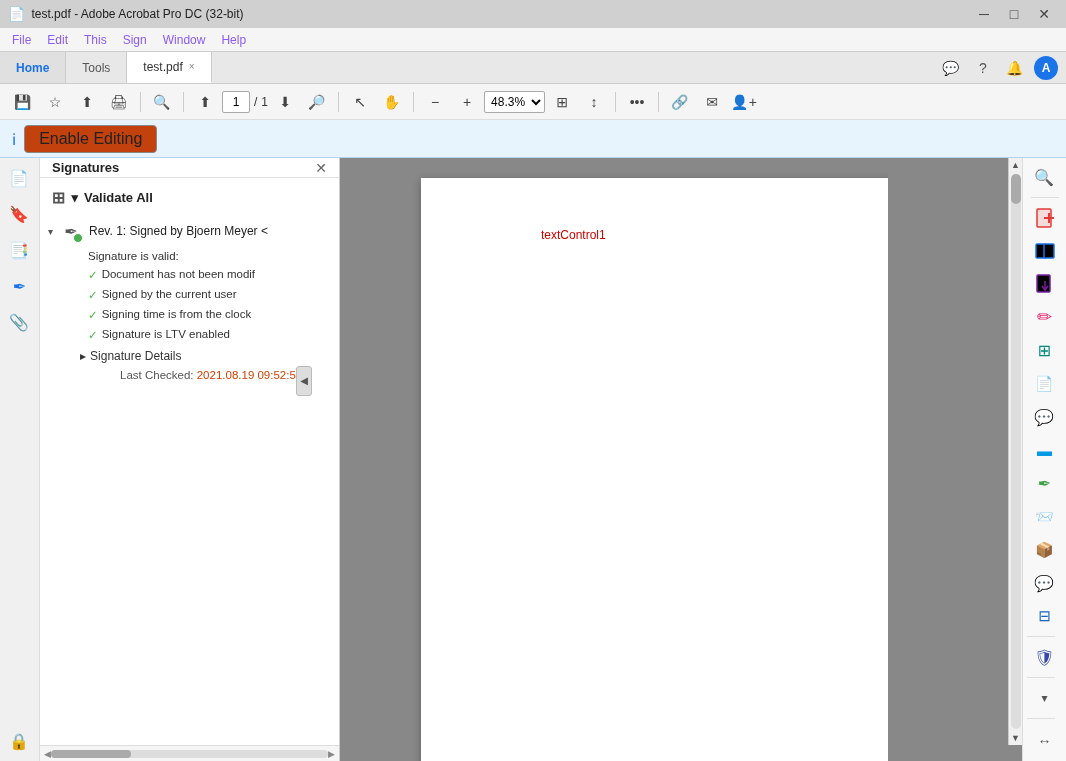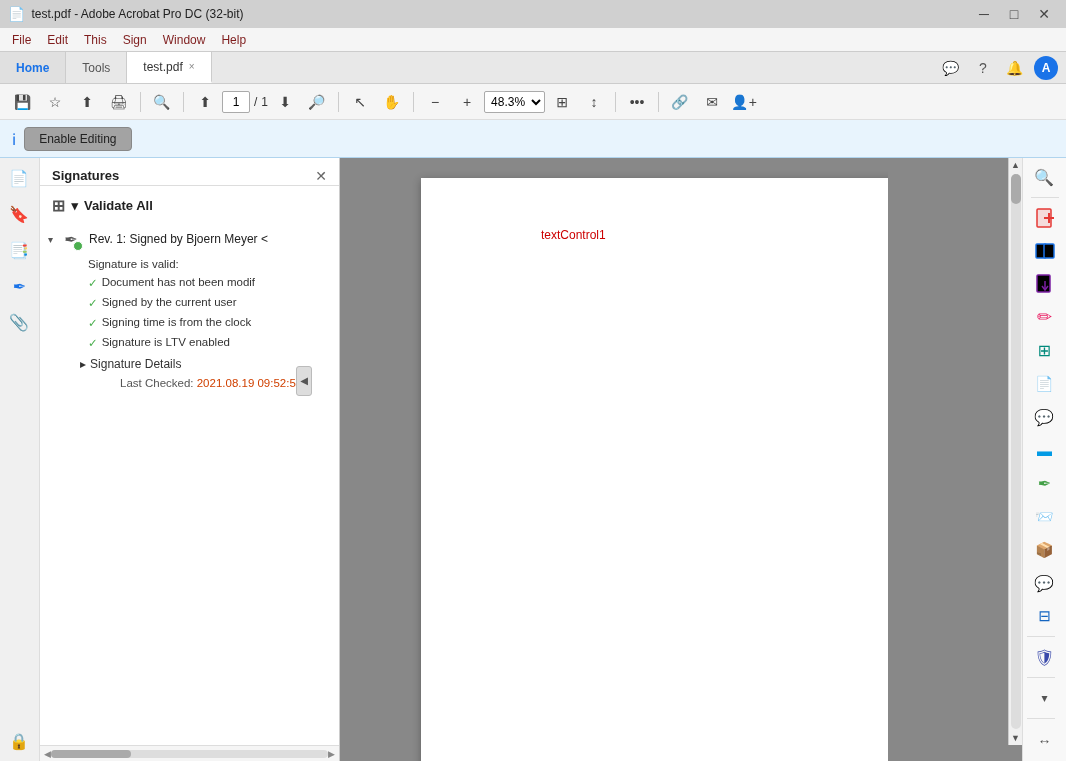--- a/index.html
+++ b/index.html
@@ -32,21 +32,21 @@
       height: 24px;
       display: flex;
       align-items: center;
       padding: 0 4px;
       border-bottom: 1px solid #ccc;
     }
     .menu-item {
       padding: 2px 8px;
       cursor: pointer;
       font-size: 12px;
-      color: #7f1d1d;
+      color: #8b5cf6;
       text-align: center;
     }
 
     
     .tab-bar {
       background: #e8e8e8;
       height: 32px;
       display: flex;
       align-items: stretch;
       border-bottom: 1px solid #ccc;
@@ -143,25 +143,25 @@
       font-size: 12px;
       color: #333;
     }
     .info-banner-icon {
       color: #1a73e8;
       font-size: 16px;
       flex-shrink: 0;
     }
     .info-banner-text { flex: 1; }
     .enable-editing-btn {
-      background: #a3a3a3;
+      background: #c2410c;
       border: 1px solid #888;
       border-radius: 4px;
       padding: 4px 14px;
-      font-size: 12px;
+      font-size: 16px;
       cursor: pointer;
       color: #222;
       font-weight: 500;
     }
 
     
     .main-layout {
       display: flex;
       height: calc(761px - 28px - 24px - 32px - 36px - 38px);
     }
@@ -198,21 +198,20 @@
     }
     .panel-header {
       height: 20px;
       display: flex;
       align-items: center;
       padding: 0 12px;
       border-bottom: 1px solid #ddd;
       font-weight: bold;
       font-size: 13px;
       color: #222;
-      margin-top: 8px;
     }
     .panel-close {
       margin-left: auto;
       background: none; border: none;
       cursor: pointer; color: #666; font-size: 14px;
     }
     .panel-body {
       flex: 1;
       overflow-y: auto;
       padding: 4px 0;

